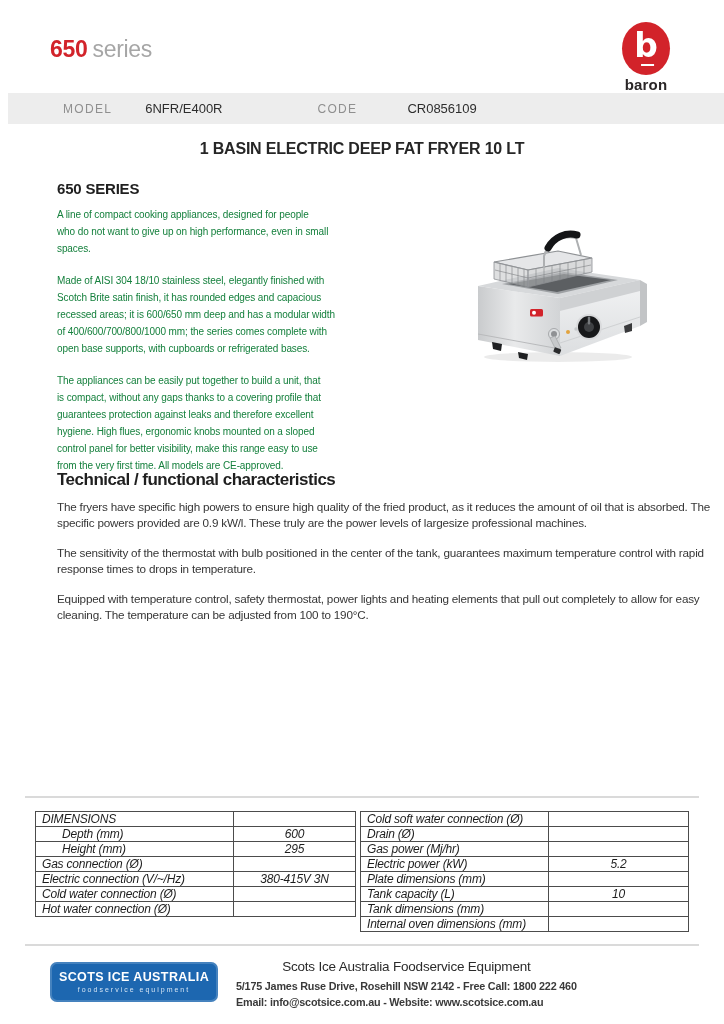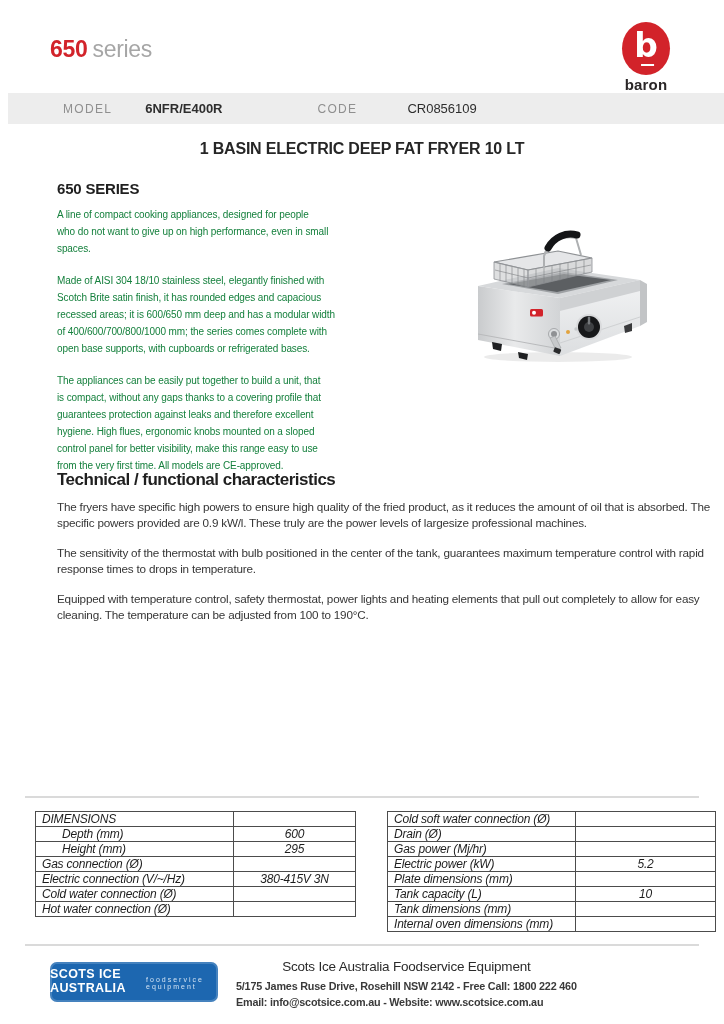--- a/index.html
+++ b/index.html
@@ -32,21 +32,21 @@
   .brand-name { margin-top:1px; font-size:15px; font-weight:bold; color:#2a2627; letter-spacing:0.2px; }
 
   
   .model-bar {
     position:absolute; left:8px; top:93px; width:724px; height:31px;
     background:#ededed; display:flex; align-items:center;
   }
   .mb-label { color:#8f8f8f; font-size:12px; letter-spacing:1.3px; }
   .mb-value { color:#2e2e2e; font-size:13px; }
   .ml-model { margin-left:55px; }
-  .ml-modelval { margin-left:33px;font-weight:bold; }
+  .ml-modelval { margin-left:33px; }
   .ml-code { margin-left:95px; }
   .ml-codeval { margin-left:50px; }
 
   
   .doc-title {
     position:absolute; left:0; top:140px; width:724px; text-align:center;
     font-size:16px; font-weight:bold; color:#262626; letter-spacing:-0.2px;
   }
 
   
@@ -71,30 +71,30 @@
   .rule-bottom { top:944px; }
 
   
   table.spec { border-collapse:collapse; position:absolute; top:811px; table-layout:fixed; }
   table.spec td {
     border:1px solid #4c4c4c; height:15px; font-size:12px;
     color:#1d1d1d; letter-spacing:-0.2px; padding:0 6px; overflow:hidden; white-space:nowrap;font-style:italic;
   }
   .spec-left { left:35px; width:320px; }
   .spec-left col.c1 { width:198px; } .spec-left col.c2 { width:122px; }
-  .spec-right { left:387px; width:328px; }
+  .spec-right { left:360px; width:328px; }
   .spec-right col.c1 { width:188px; } .spec-right col.c2 { width:140px; }
   td.spec-label.indent { padding-left:26px; }
   td.spec-value { text-align:center; }
 
   
   .footer { position:absolute; left:50px; top:958px; display:flex; }
   .scots-logo {
     width:168px; height:40px; margin-top:4px; background:#1d67b0; border-radius:7px;
-    display:flex; align-items:center; justify-content:center;
+    display:flex; flex-direction:column; align-items:center; justify-content:center;
     box-shadow:inset 0 0 0 2px rgba(255,255,255,0.18);
   }
   .scots-line1 { color:#fff; font-weight:bold; font-size:12.5px; letter-spacing:0.4px; line-height:1.1; }
   .scots-line2 { color:#d4e4f4; font-size:7px; letter-spacing:2px; margin-top:2px; }
   .footer-text { margin-left:18px; }
   .ft-company { font-size:13.5px; color:#2b2b2b; margin:1px 0 5px; letter-spacing:-0.2px;text-align:center; }
   .ft-line { font-size:10.8px; font-weight:bold; color:#3a3a3a; line-height:15.5px; letter-spacing:-0.2px; }
 </style>
 </head>
 <body>

